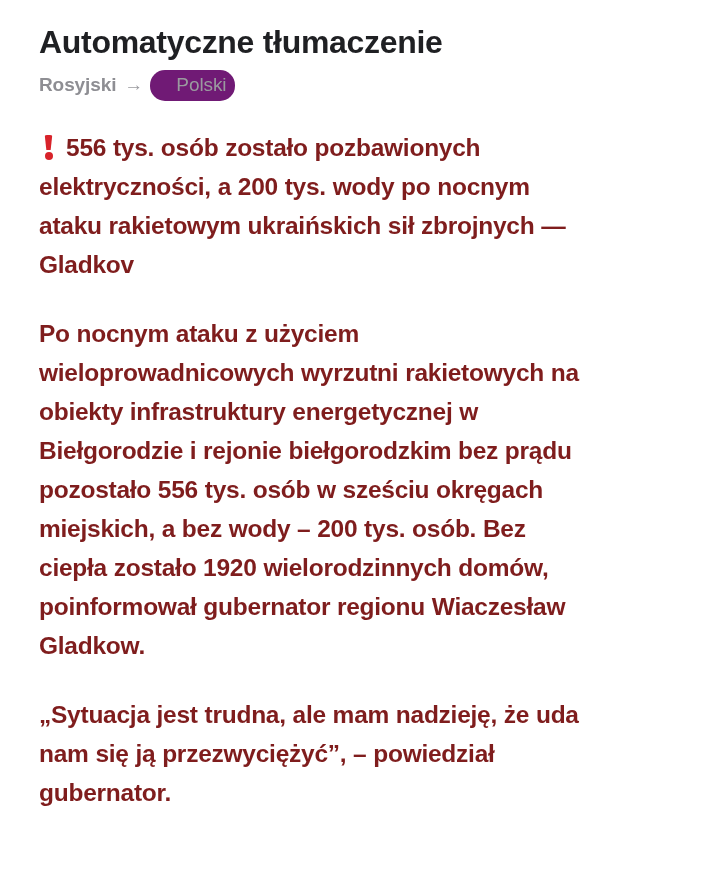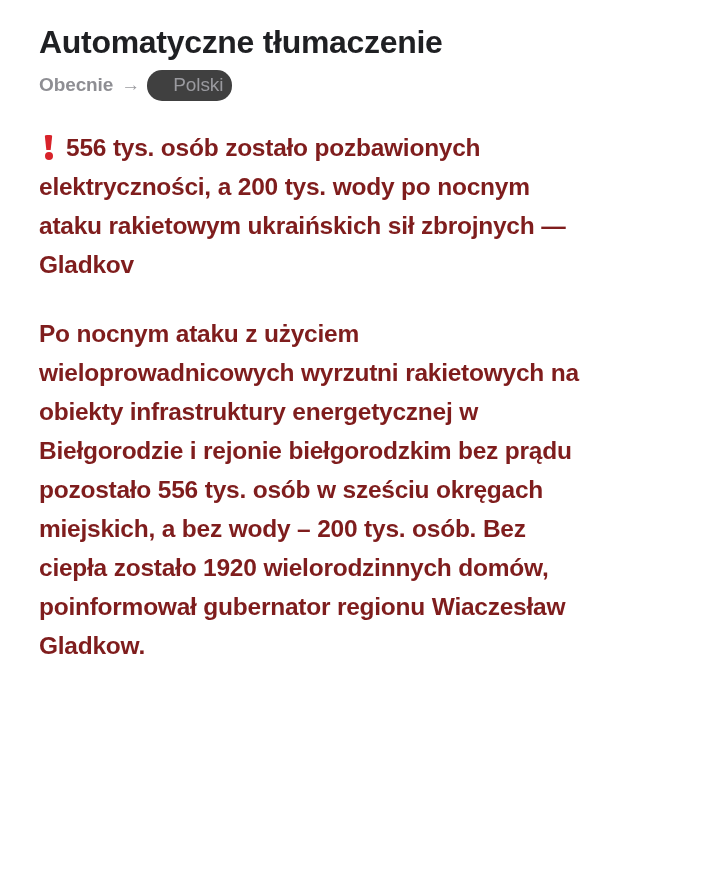--- a/index.html
+++ b/index.html
@@ -61,21 +61,21 @@
     color: #9a9a9f;
     margin: 0 7px 0 8px;
     font-weight: 400;
   }
 
   .lang-target {
     font-size: 19px;
     line-height: 26px;
     font-weight: 400;
     color: #9a9a9f;
-    background: #404040;
+    background: #701a75;
     border-radius: 15px;
     padding: 2px 9px 3px 26px;
     letter-spacing: -0.1px;
   }
 
   
   .article {
     margin-top: 30px;
   }
 
@@ -125,28 +125,29 @@
 </style>
 </head>
 <body>
 
 <div class="screen">
   <div class="panel">
 
     <h1 class="title">Automatyczne tłumaczenie</h1>
 
     <div class="lang-row">
-      <span class="lang-source">Obecnie</span>
+      <span class="lang-source">Rosyjski</span>
       <span class="lang-arrow">→</span>
       <span class="lang-target">Polski</span>
     </div>
 
     <div class="article">
 
       <p class="para"><span class="alert-emoji"><span class="bar"></span><span class="dot"></span></span><span>556 tys. osób zostało pozbawionych elektryczności, a 200 tys. wody po nocnym ataku rakietowym ukraińskich sił zbrojnych — Gladkov</span></p>
 
       <p class="para">Po nocnym ataku z użyciem wieloprowadnicowych wyrzutni rakietowych na obiekty infrastruktury energetycznej w Biełgorodzie i rejonie biełgorodzkim bez prądu pozostało 556 tys. osób w sześciu okręgach miejskich, a bez wody – 200 tys. osób. Bez ciepła zostało 1920 wielorodzinnych domów, poinformował gubernator regionu Wiaczesław Gladkow.</p>
 
+      <p class="para">„Sytuacja jest trudna, ale mam nadzieję, że uda nam się ją przezwyciężyć”, – powiedział gubernator.</p>
 
 
     </div>
   </div>
 </div>
 
 </body></html>

